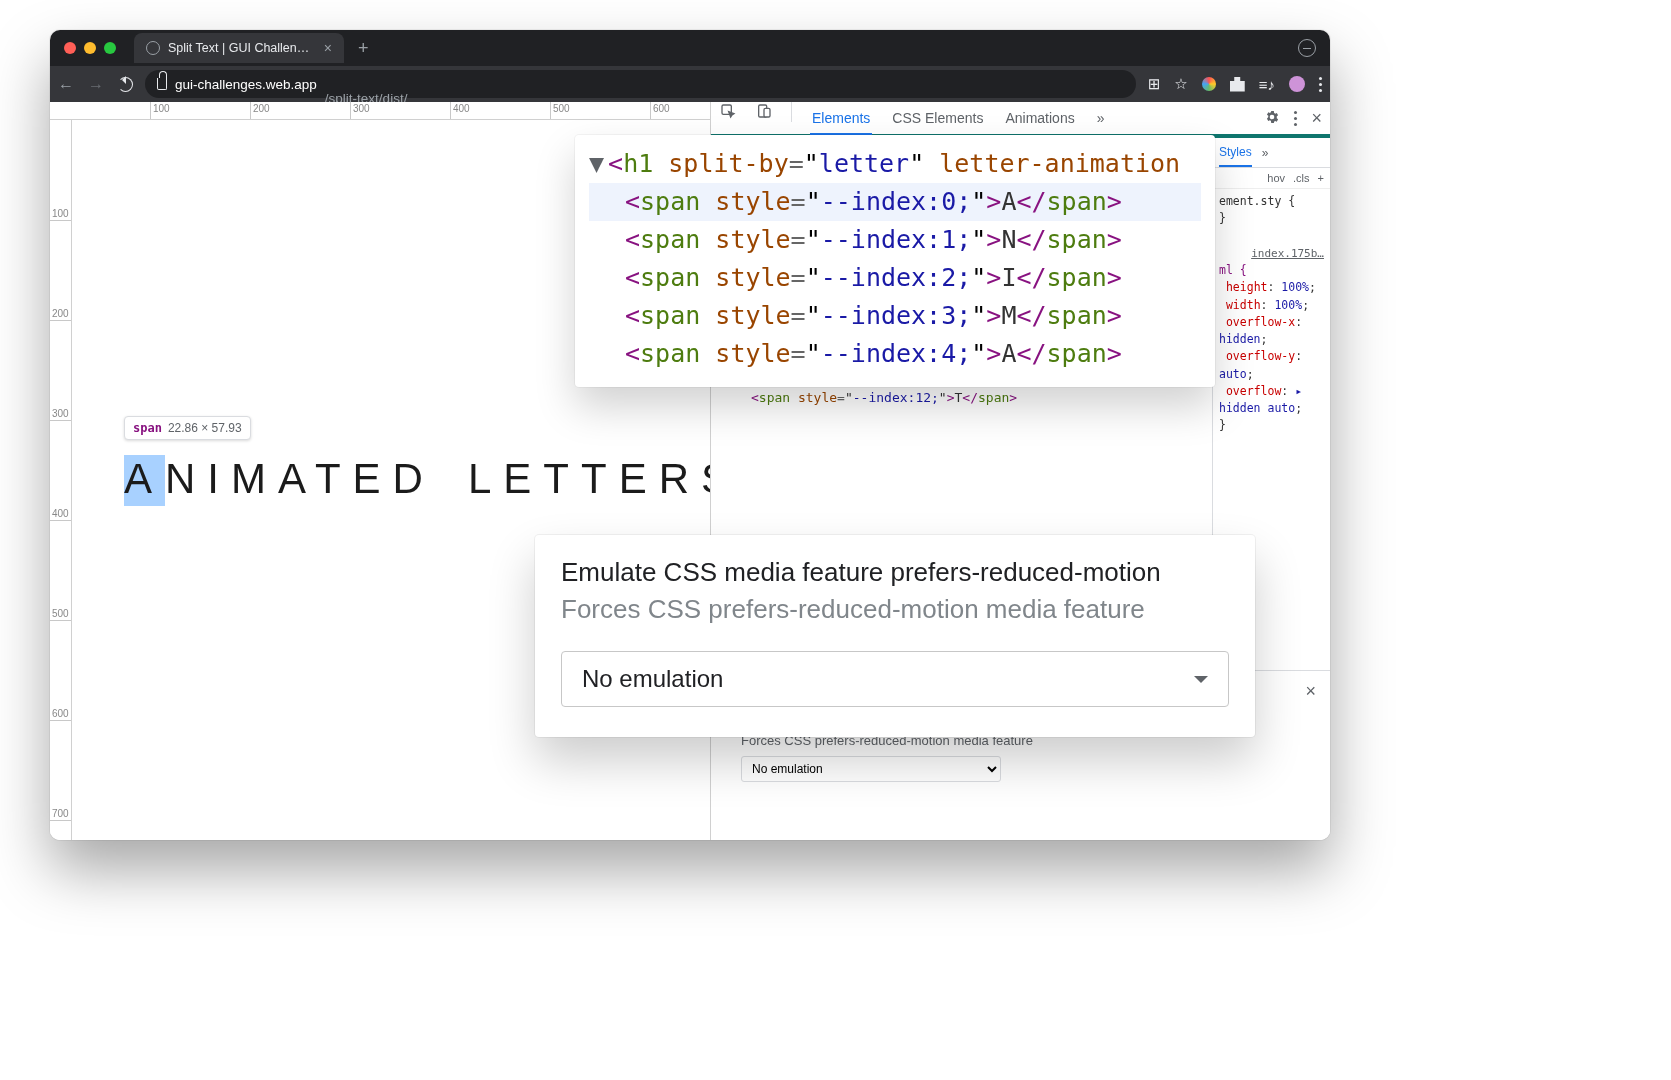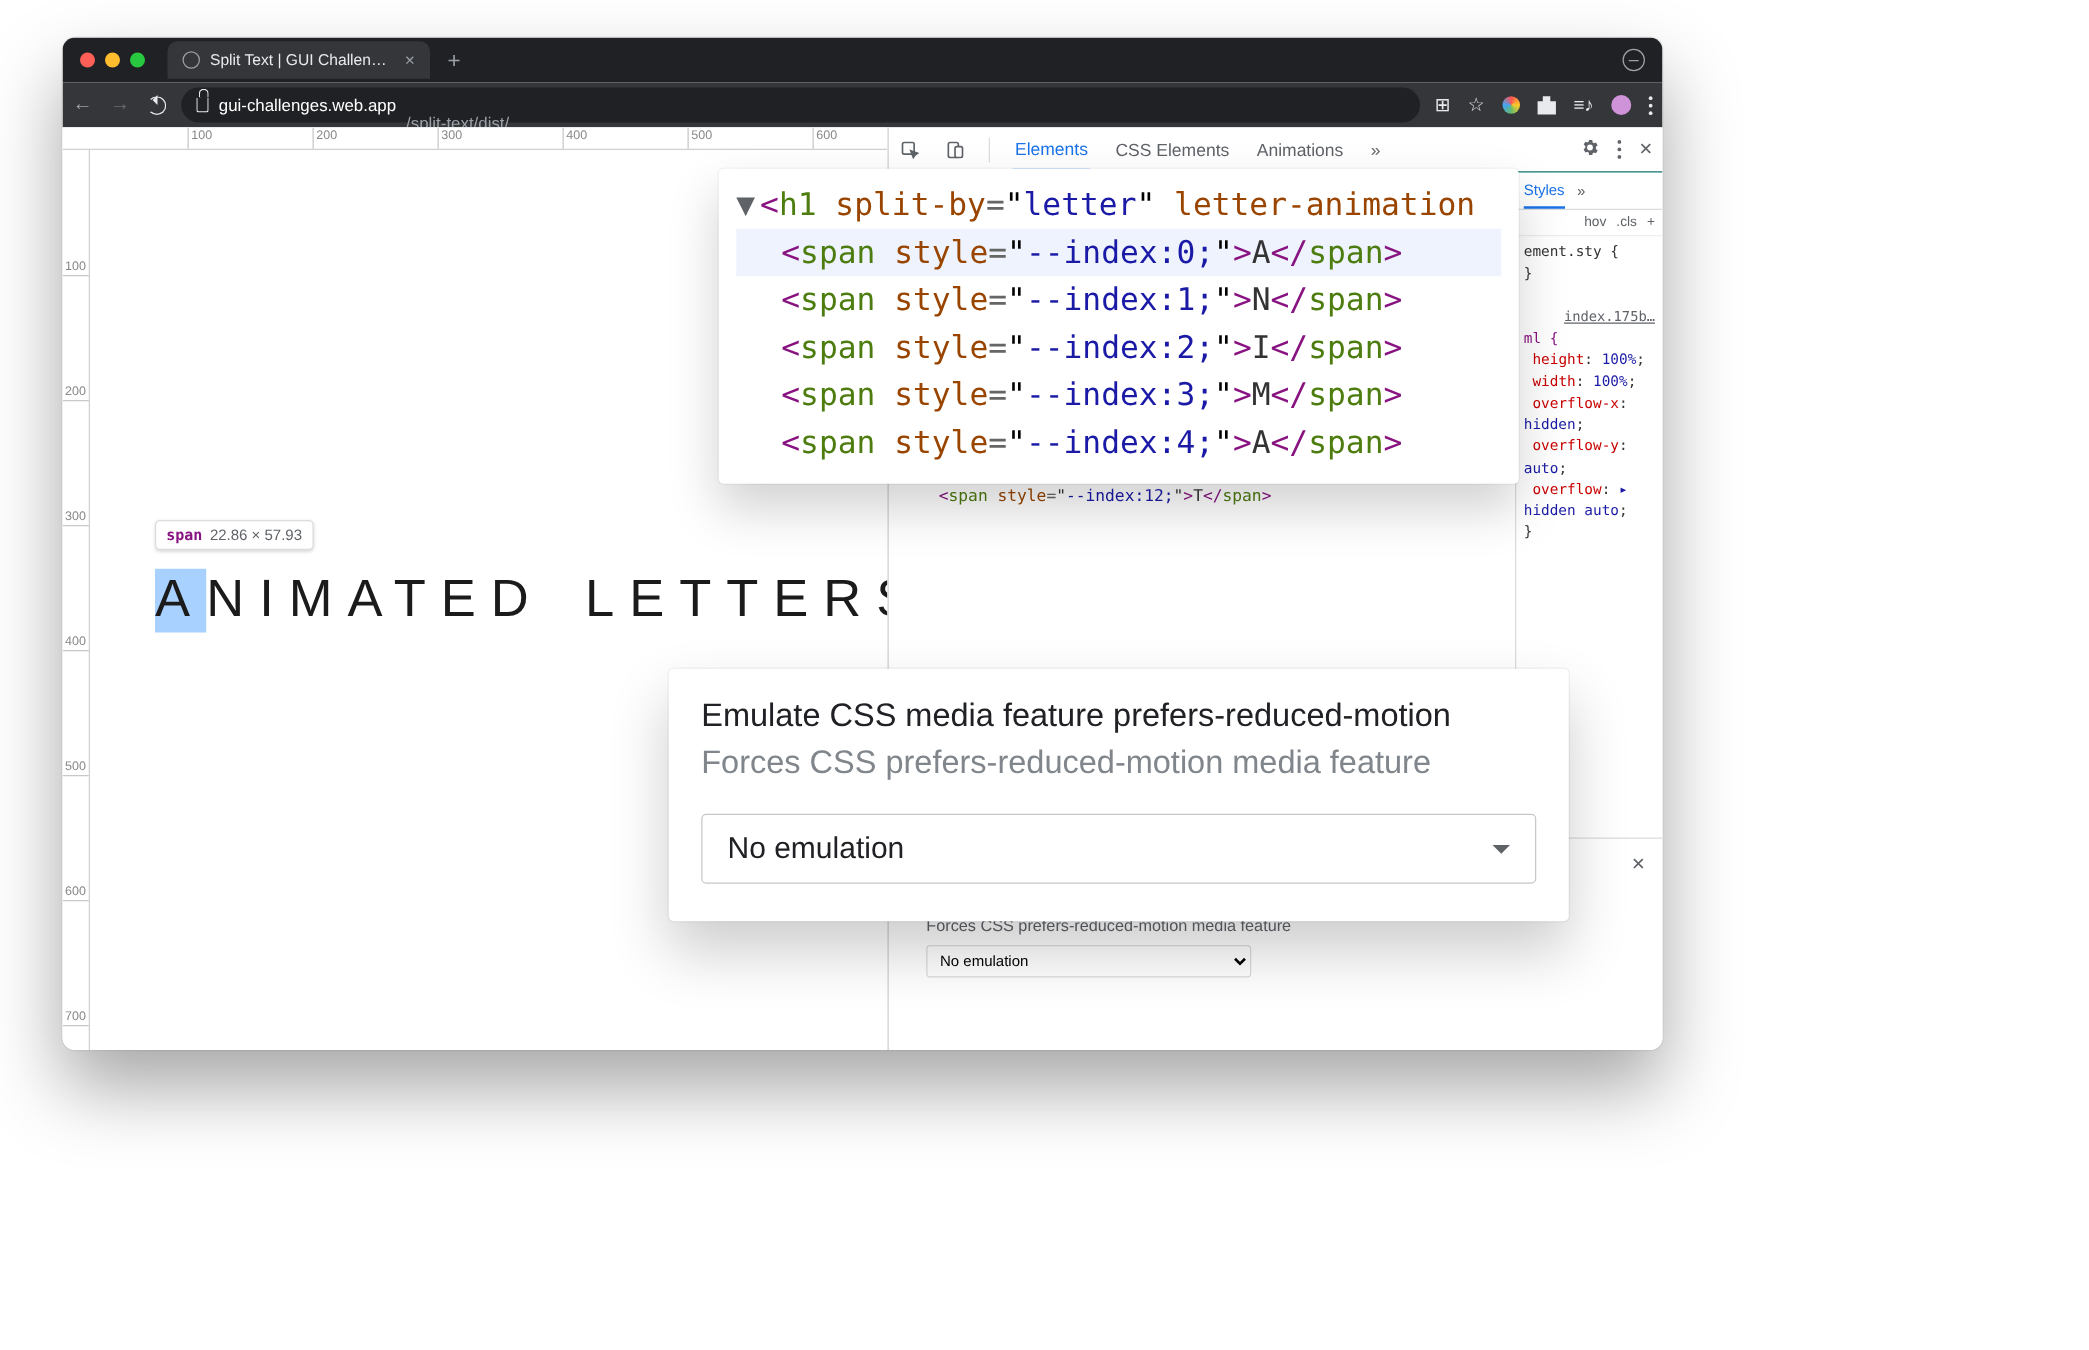--- a/index.html
+++ b/index.html
@@ -84,21 +84,21 @@
     position:absolute; left:52px; top:296px;
     background:#fff; border:1px solid #dadce0; border-radius:4px; padding:4px 8px;
     font-size:12px; box-shadow:0 1px 3px rgba(0,0,0,0.15);
     display:flex; gap:6px; align-items:center;
   }
   .tooltip .tag{color:#881280; font-weight:600; font-family:Menlo,monospace;}
   .tooltip .dim{color:#5f6368;}
   .tooltip::after{content:"";position:absolute;left:18px;bottom:-6px;border:6px solid transparent;border-top-color:#fff;}
   
   .devtools{ width:620px; border-left:1px solid #d0d0d0; display:flex; flex-direction:column; background:#fff; position:relative;}
-  .dt-tabs{height:36px;border-bottom:1px solid #0f766e;display:flex;align-items:center;padding:0 8px;gap:18px;font-size:14px;color:#5f6368;}
+  .dt-tabs{height:36px;border-bottom:4px solid #0f766e;display:flex;padding:0 8px;gap:18px;font-size:14px;color:#5f6368;}
   .dt-tabs .pick,.dt-tabs .device{width:18px;height:18px;display:flex;align-items:center;justify-content:center;cursor:pointer;}
   .dt-tabs .pick svg,.dt-tabs .device svg{width:16px;height:16px;}
   .dt-tabs .sep{width:1px;height:20px;background:#dadce0;}
   .dt-tabs .tabitem{cursor:pointer;padding:8px 2px;}
   .dt-tabs .active{color:#1a73e8;border-bottom:2px solid #1a73e8;margin-bottom:-1px;}
   .dt-tabs .rest{margin-left:auto;display:flex;gap:14px;align-items:center;}
   .gear{width:16px;height:16px;} 
   .dtbody{flex:1;display:flex;overflow:hidden;}
   .domtree{flex:1;font-family:Menlo,Consolas,monospace;font-size:13px;line-height:1.45;overflow:hidden;padding:6px 0 0 6px;color:#333;}
   .domtree .row{white-space:nowrap;padding:0 4px;}

